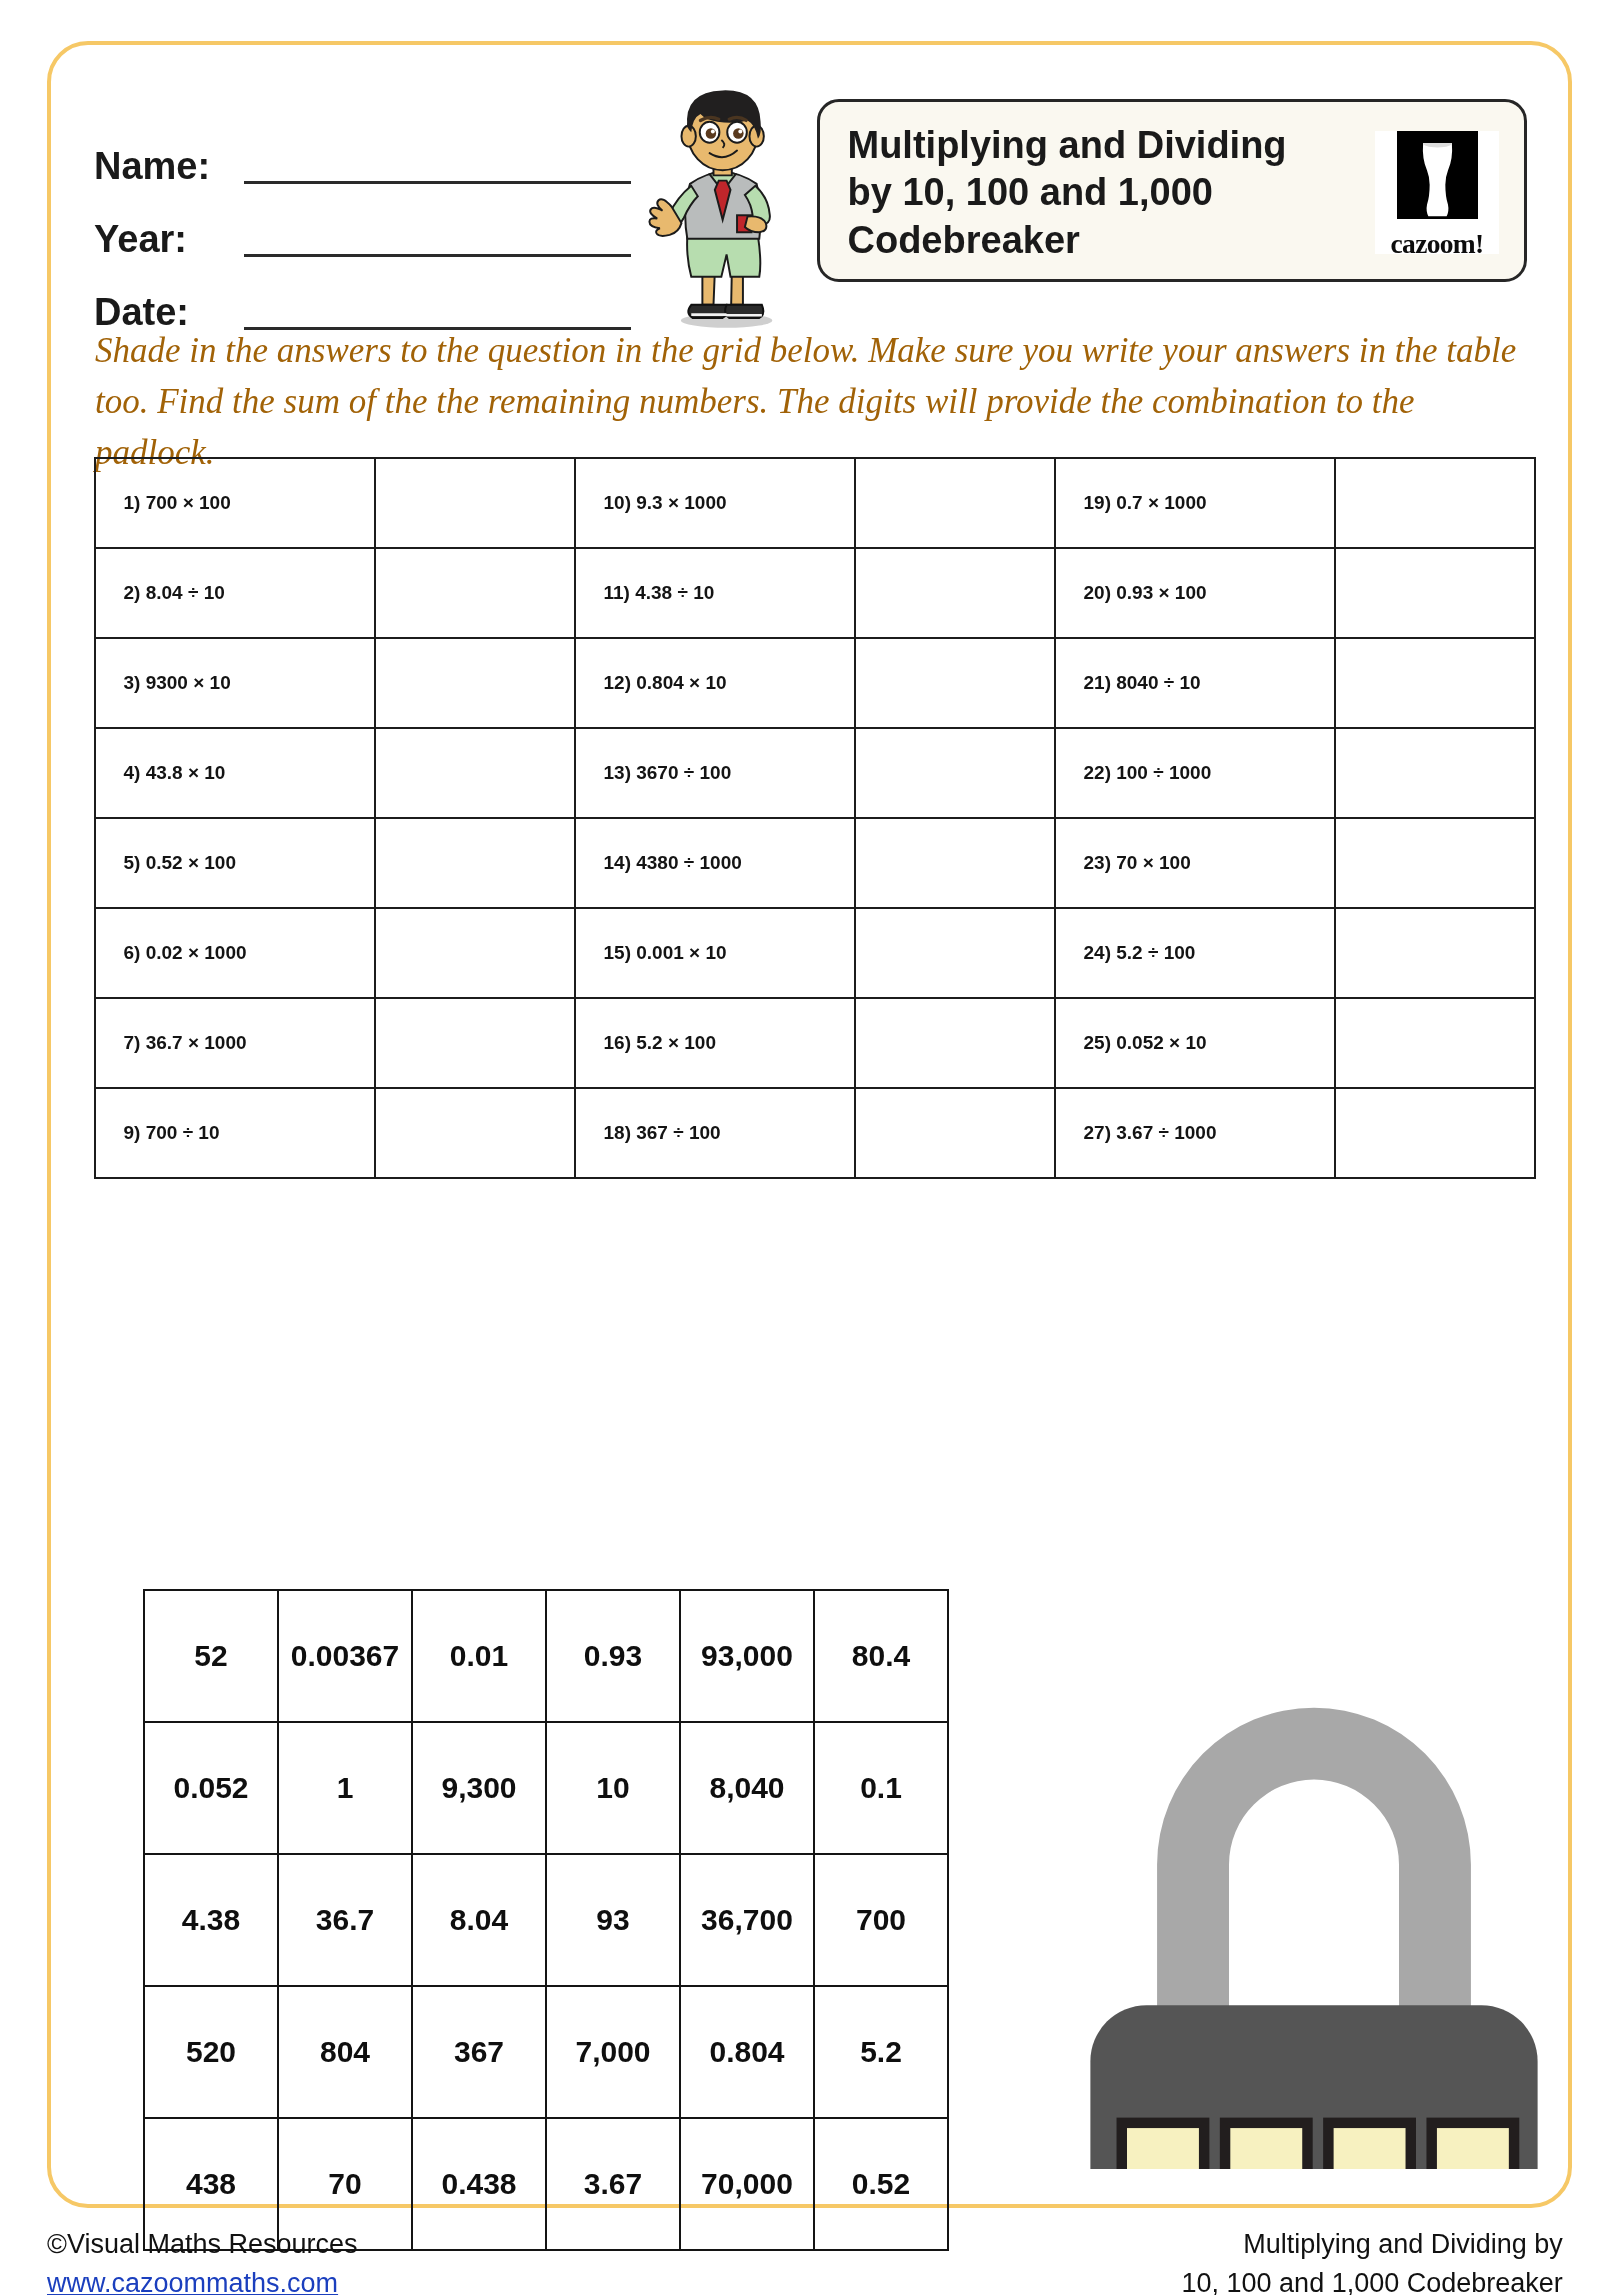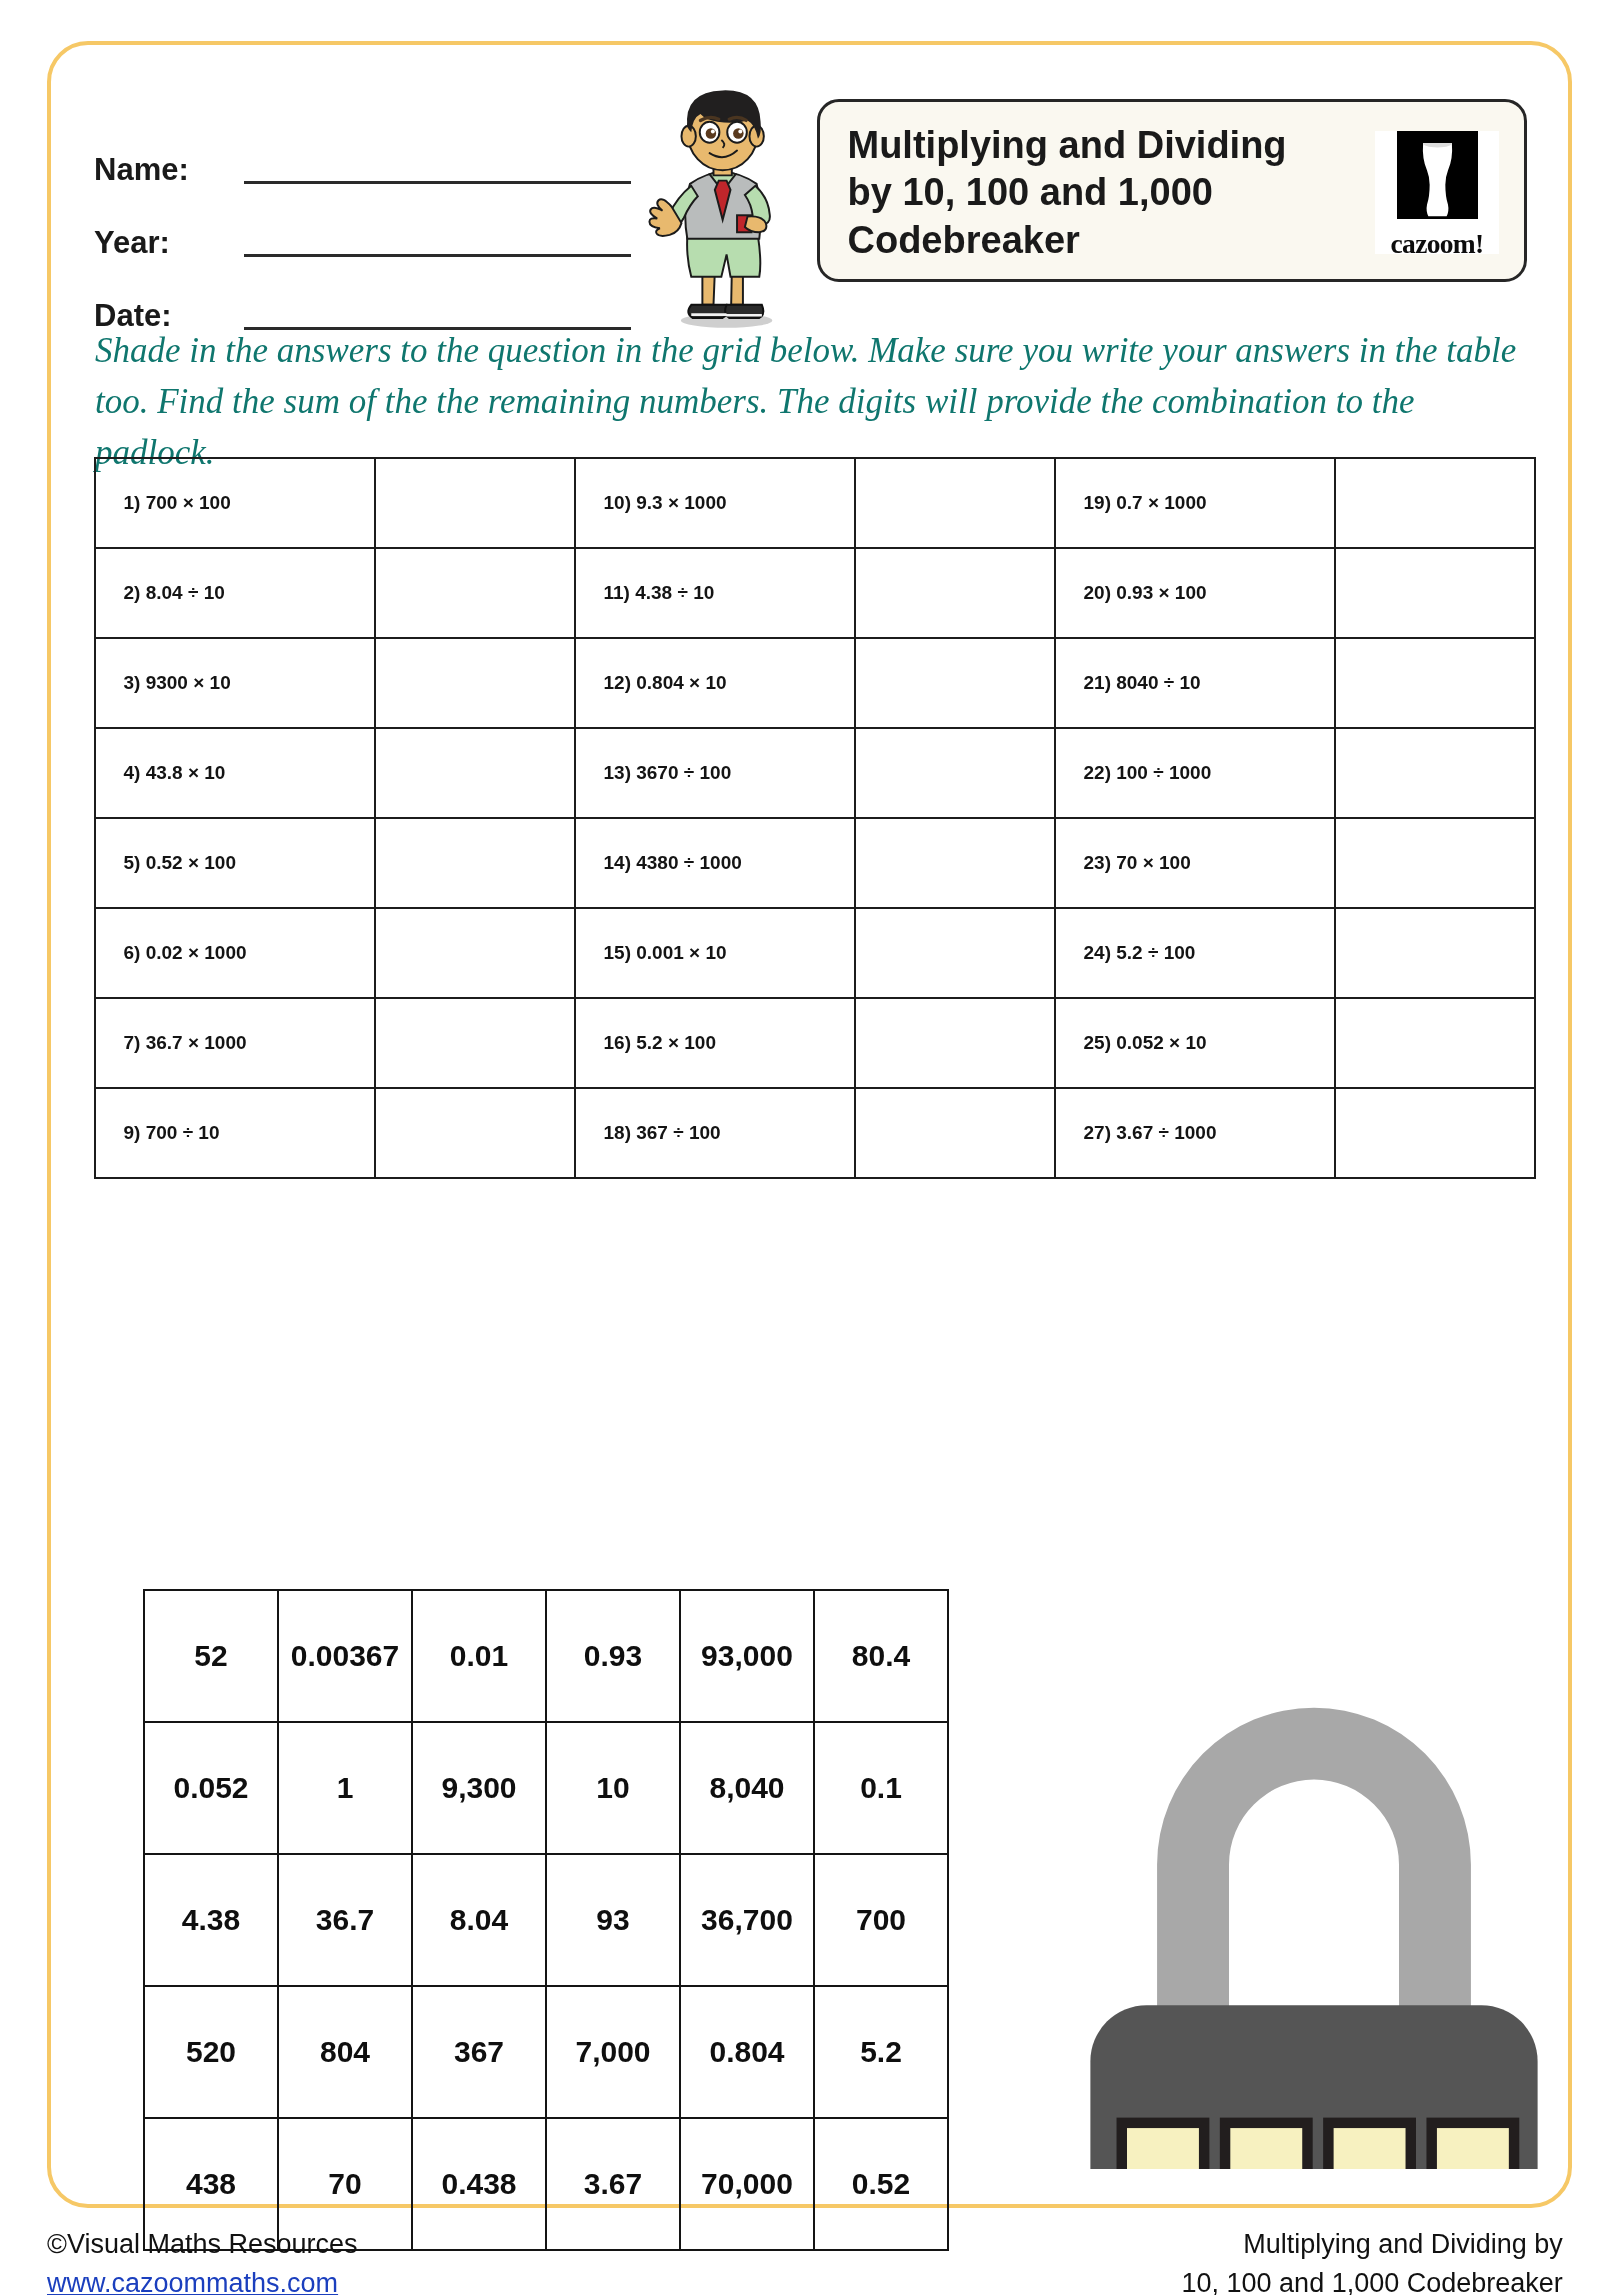--- a/index.html
+++ b/index.html
@@ -41,21 +41,21 @@
     left: 43px;
     top: 72px;
     width: 543px;
   }
   .field-row {
     display: flex;
     align-items: flex-end;
     height: 73px;
   }
   .field-label {
-    font-size: 31px;
+    font-size: 38px;
     font-weight: bold;
     color: #1a1a1a;
     width: 141px;
     line-height: 1;
     padding-bottom: 5.2px;
     font-family: "Liberation Sans", sans-serif;
   }
   .field-line {
     flex: 1;
     border-bottom: 3.9px solid #2a2a2a;
@@ -126,21 +126,21 @@
   
   #instructions {
     position: absolute;
     left: 44px;
     top: 281px;
     width: 1427px;
     font-family: "Liberation Serif", serif;
     font-style: italic;
     font-size: 35px;
     line-height: 1.45;
-    color: #0f766e;
+    color: #a16207;
   }
 
   
   #question-table {
     position: absolute;
     left: 43px;
     top: 412px;
     width: 1440px;
     border-collapse: collapse;
     table-layout: fixed;

